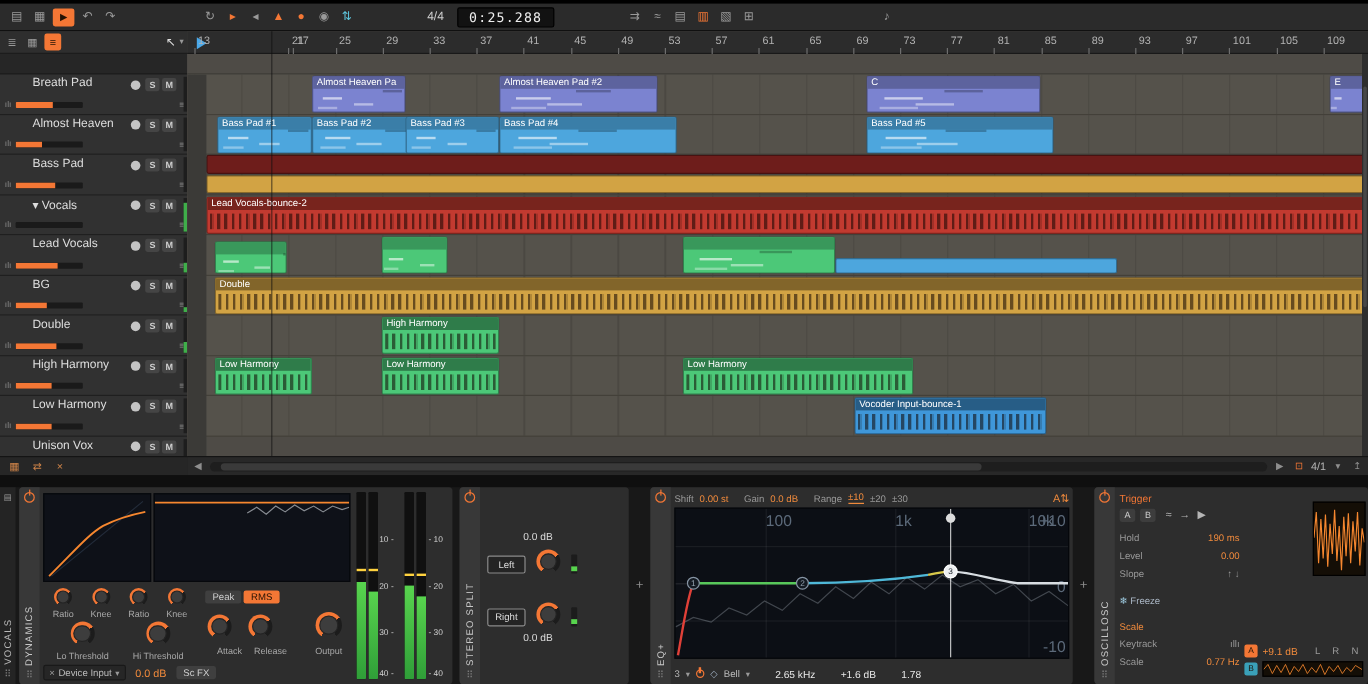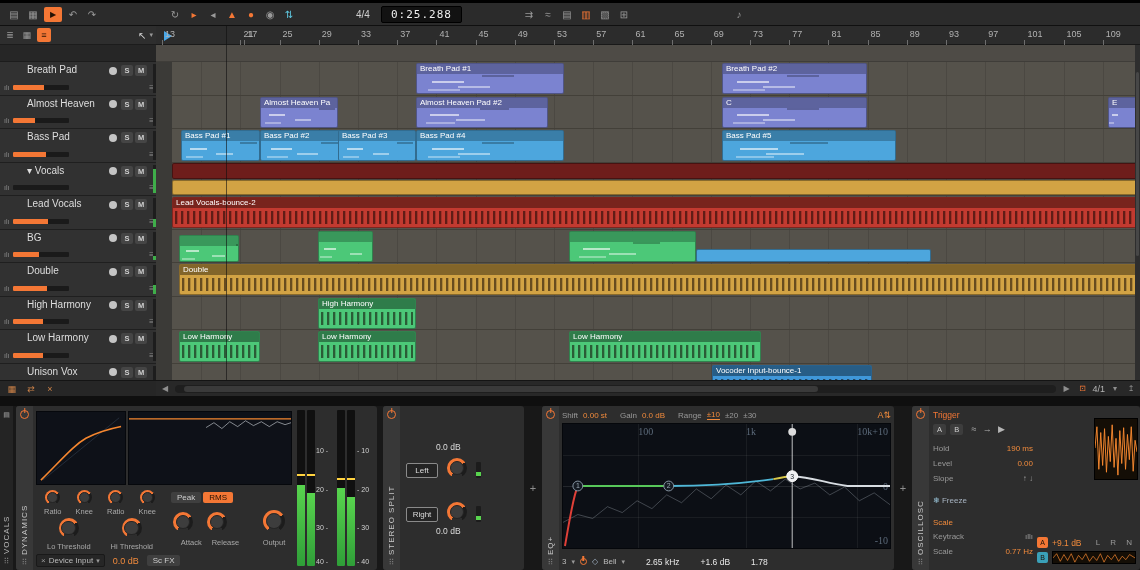--- a/index.html
+++ b/index.html
@@ -127,21 +127,21 @@
 
 .eq-content{width:335px;position:relative;}
 .eq-head{position:absolute;top:3px;left:3px;right:3px;height:12px;display:flex;align-items:center;gap:5px;font-size:8px;color:#999;}
 .eq-head .sel{color:#f08a3c;border-bottom:1px solid #f08a3c;}
 .eq-ab{margin-left:auto;color:#f08a3c;font-size:9px;}
 .eq-graph{position:absolute;left:3px;top:17px;right:3px;height:126px;background:#0c0f15;border:1px solid #05070b;}
 .eq-graph svg{position:absolute;inset:0;width:100%;height:100%;}
 .gl{position:absolute;background:rgba(255,255,255,.06);}
 .gl.v{top:0;bottom:0;width:1px;}
 .gl.h{left:0;right:0;height:1px;}
-.glabel{position:absolute;font-size:10px;color:#5c6a7a;font-family:Liberation Serif, serif;}
+.glabel{position:absolute;font-size:13px;color:#5c6a7a;}
 .eq-foot{position:absolute;left:3px;right:3px;bottom:2px;height:13px;display:flex;align-items:center;gap:5px;font-size:8px;color:#bbb;}
 .eq-foot .v{color:#e8e8e8;font-size:8.5px;margin-left:16px;}
 .diam{color:#9aaabb;}
 
 .osc{flex:1;margin-right:0;}
 .osc-content{flex:1;position:relative;overflow:hidden;}
 .osc-ctrl{position:absolute;left:4px;top:2px;width:100px;height:160px;}
 .orow{position:absolute;left:0;right:0;font-size:8px;color:#999;}
 .orow .rv{position:absolute;right:0;}
 .trig{color:#f47735;font-size:8.5px;}
@@ -418,28 +418,20 @@
         <span class="tick" style="left: 750.8px;">89</span>
         <span class="tick" style="left: 790px;">93</span>
         <span class="tick" style="left: 829.2px;">97</span>
         <span class="tick" style="left: 868.4px;">101</span>
         <span class="tick" style="left: 907.6px;">105</span>
         <span class="tick" style="left: 946.8px;">109</span>
       </div>
     <div class="spacer-lane"></div>
     <div class="lanes" id="lanes">
       <div class="left-strip"></div>
-    <div class="lane">
-          <div class="clip midi" style="left: 260px; width: 148px; top: 1px; height: 31px; background: rgb(123, 131, 208);">
-            <div class="clip-label">Breath Pad #1</div>
-          </div>
-          <div class="clip midi" style="left: 566px; width: 145px; top: 1px; height: 31px; background: rgb(123, 131, 208);">
-            <div class="clip-label">Breath Pad #2</div>
-          </div>
-        </div>
         <div class="lane">
           <div class="clip midi" style="left: 104px; width: 78px; top: 1px; height: 31px; background: rgb(123, 131, 208);">
             <div class="clip-label">Almost Heaven Pa</div>
           </div>
           <div class="clip midi" style="left: 260px; width: 132px; top: 1px; height: 31px; background: rgb(123, 131, 208);">
             <div class="clip-label">Almost Heaven Pad #2</div>
           </div>
           <div class="clip midi" style="left: 566px; width: 145px; top: 1px; height: 31px; background: rgb(123, 131, 208);">
             <div class="clip-label">C</div>
           </div>
@@ -453,21 +445,21 @@
           </div>
           <div class="clip midi" style="left: 104px; width: 99px; top: 1px; height: 31px; background: rgb(77, 166, 221);">
             <div class="clip-label">Bass Pad #2</div>
           </div>
           <div class="clip midi" style="left: 182px; width: 78px; top: 1px; height: 31px; background: rgb(77, 166, 221);">
             <div class="clip-label">Bass Pad #3</div>
           </div>
           <div class="clip midi" style="left: 260px; width: 148px; top: 1px; height: 31px; background: rgb(77, 166, 221);">
             <div class="clip-label">Bass Pad #4</div>
           </div>
-          <div class="clip midi" style="left: 566px; width: 174px; top: 1px; height: 31px; background: rgb(77, 166, 221);">
+          <div class="clip midi" style="left: 566px; width: 156px; top: 1px; height: 31px; background: rgb(77, 166, 221);">
             <div class="clip-label">Bass Pad #5</div>
           </div>
         </div>
         <div class="lane dark">
           <div class="clip band" style="left: 16px; width: 966px; top: 0px; height: 16px; background: rgb(110, 29, 27);"></div>
           <div class="clip band" style="left: 16px; width: 966px; top: 17px; height: 15px; background: rgb(210, 163, 68);"></div>
         </div>
         <div class="lane">
           <div class="clip audio" style="left: 16px; width: 966px; top: 1px; height: 31px; background: rgb(194, 58, 48);">
             <div class="clip-label">Lead Vocals-bounce-2</div>

